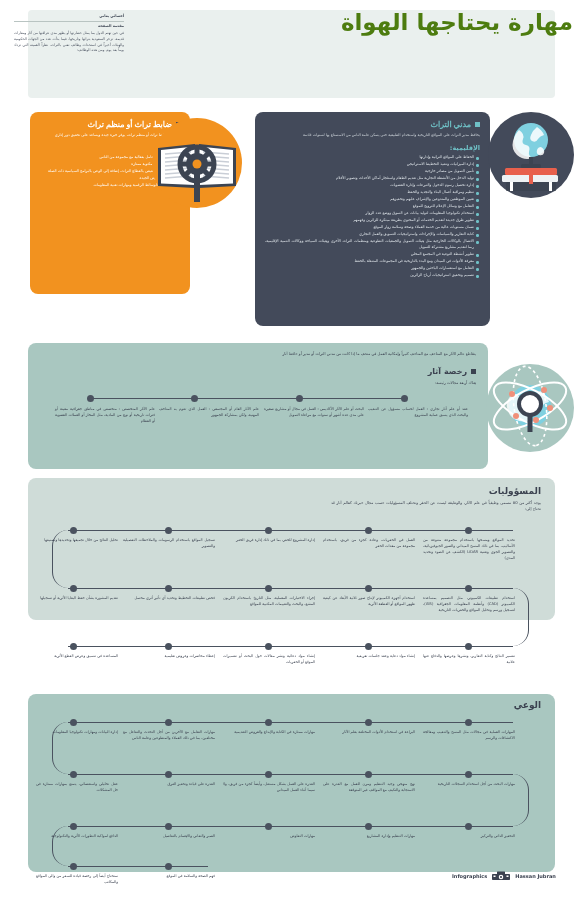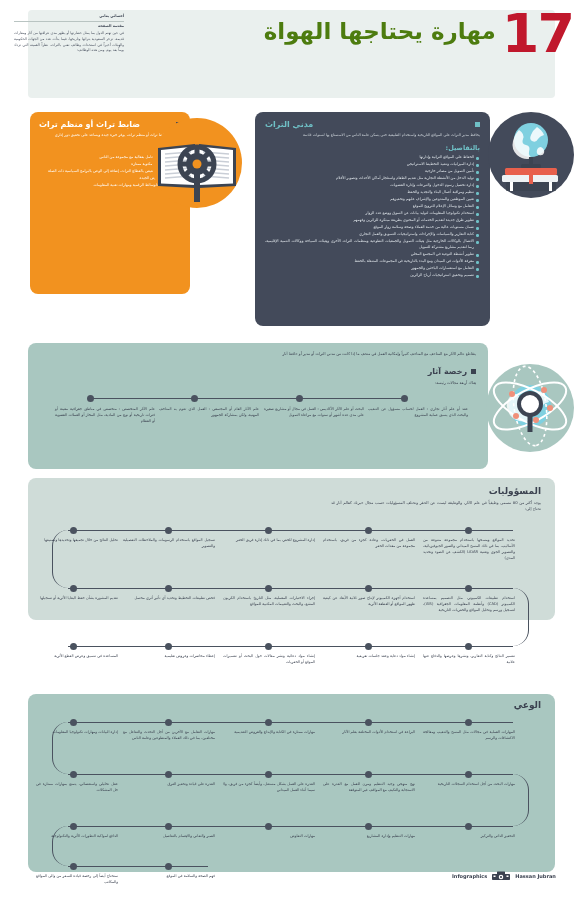--- a/index.html
+++ b/index.html
@@ -105,23 +105,24 @@
     background: #434a5a;
     border-radius: 8px;
     padding: 8px 10px;
     direction: rtl;
     text-align: right;
     overflow: hidden;
   }
 
   .card-heading {
     display: flex; align-items: center; gap: 4px;
-    justify-content: space-between;
+    justify-content: flex-start;
     font-size: 8px; font-weight: bold;
     margin-bottom: 4px;
+    font-family: Liberation Serif, serif;
   }
   .orange-card .card-heading { color: #ffffff; }
   .dark-card .card-heading { color: #6fc0c6; }
   .heading-bullet {
     width: 5px; height: 5px; display: inline-block;
     flex: 0 0 auto;
   }
   .orange-card .heading-bullet { background: #41485a; }
   .dark-card .heading-bullet { background: #6fc0c6; }
 
@@ -309,21 +310,20 @@
 </style>
 </head>
 <body>
 
 <div class="poster">
 
   <div class="header-band"></div>
 
   <div class="title-block">
     <div class="title-big-row">
-      <span class="title-number">17</span>
       <span class="title-line">مهارة يحتاجها الهواة</span>
     </div>
   </div>
 
   <div class="intro-block">
     <div class="intro-kicker">أخصائي يعاني</div>
     <div class="intro-rule"></div>
     <div class="intro-sub">مقدمة الصفحة</div>
     <div class="intro-body">في حين تهتم الدول بما يمثل حضارتها أو يظهر مدى عراقتها من آثار ومعارات قديمة، تزخر السعودية بتراثها وتاريخها، فيما بدأت عدد من الجهات الحكومية والهيئات أخيراً في استحداث وظائف تعنى بالتراث، نظراً لأهميته التي تزداد يوماً بعد يوم، ومن هذه الوظائف:</div>
   </div>
@@ -387,21 +387,21 @@
       <circle cx="45" cy="46" r="4.5" fill="#f2921f"></circle>
     </svg>
   </div>
 
   <div class="dark-card">
     <div class="card-heading">
       <span class="heading-bullet"></span>
       <span>مدني التراث</span>
     </div>
     <div class="card-lede">يحافظ مدير التراث على المواقع التاريخية واستخدام الطبيعية حتى يتمكن عامة الناس من الاستمتاع بها لسنوات قادمة</div>
-    <div class="sub-heading">بالتفاصيل:</div>
+    <div class="sub-heading">الإقليمية:</div>
     <ul class="bullet-list">
       <li>الحفاظ على المواقع التراثية وإدارتها</li>
       <li>إدارة الميزانيات وتنفيذ التخطيط الاستراتيجي</li>
       <li>تأمين التمويل من مصادر خارجية</li>
       <li>توليد الدخل من الأنشطة التجارية مثل تقديم الطعام واستئجار أماكن الأحداث وتصوير الأفلام</li>
       <li>إدارة تحصيل رسوم الدخول والتبرعات وإدارة العضويات</li>
       <li>تنظيم ومراقبة أعمال البناء والتجديد والحفظ</li>
       <li>تعيين الموظفين والمتدوعين والإشراف عليهم وتحفيزهم</li>
       <li>التعامل مع وسائل الإعلام للترويج للموقع</li>
       <li>استخدام تكنولوجيا المعلومات لتوليد بيانات عن السوق ووضع عدد الزوار</li>

